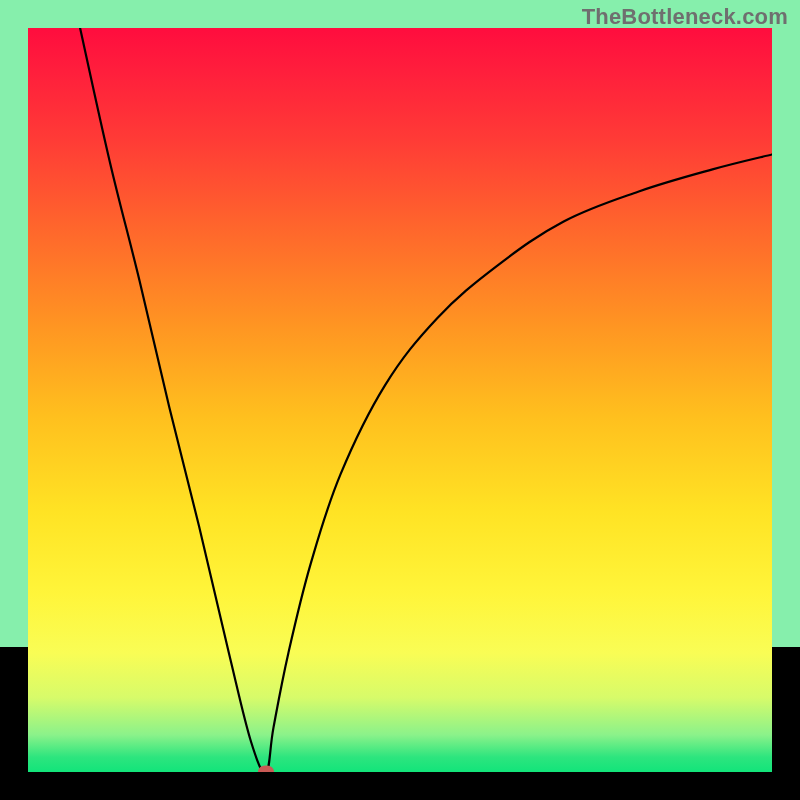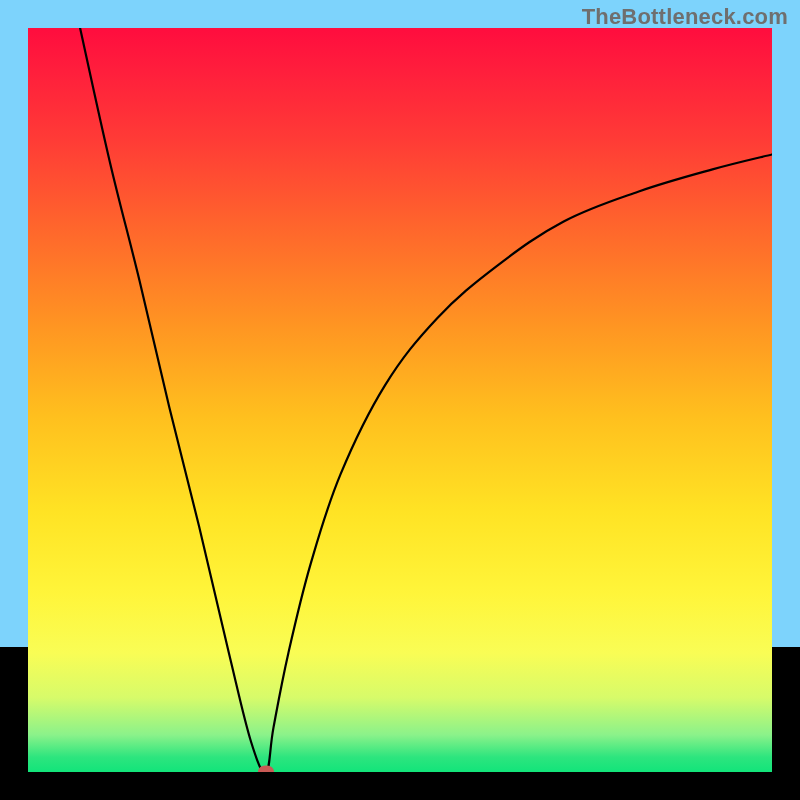--- a/index.html
+++ b/index.html
@@ -8,21 +8,21 @@
     width: 800px;
     height: 800px;
     background: #000;
     overflow: hidden;
     font-family: Arial, Helvetica, sans-serif;
   }
   .frame {
     position: relative;
     width: 800px;
     height: 647px;
-    background: #7dd3fc;
+    background: #86efac;
   }
   .watermark {
     position: absolute;
     top: 4px;
     right: 12px;
     color: #6f6f6f;
     font-size: 22px;
     font-weight: 600;
     letter-spacing: 0.2px;
     z-index: 10;

